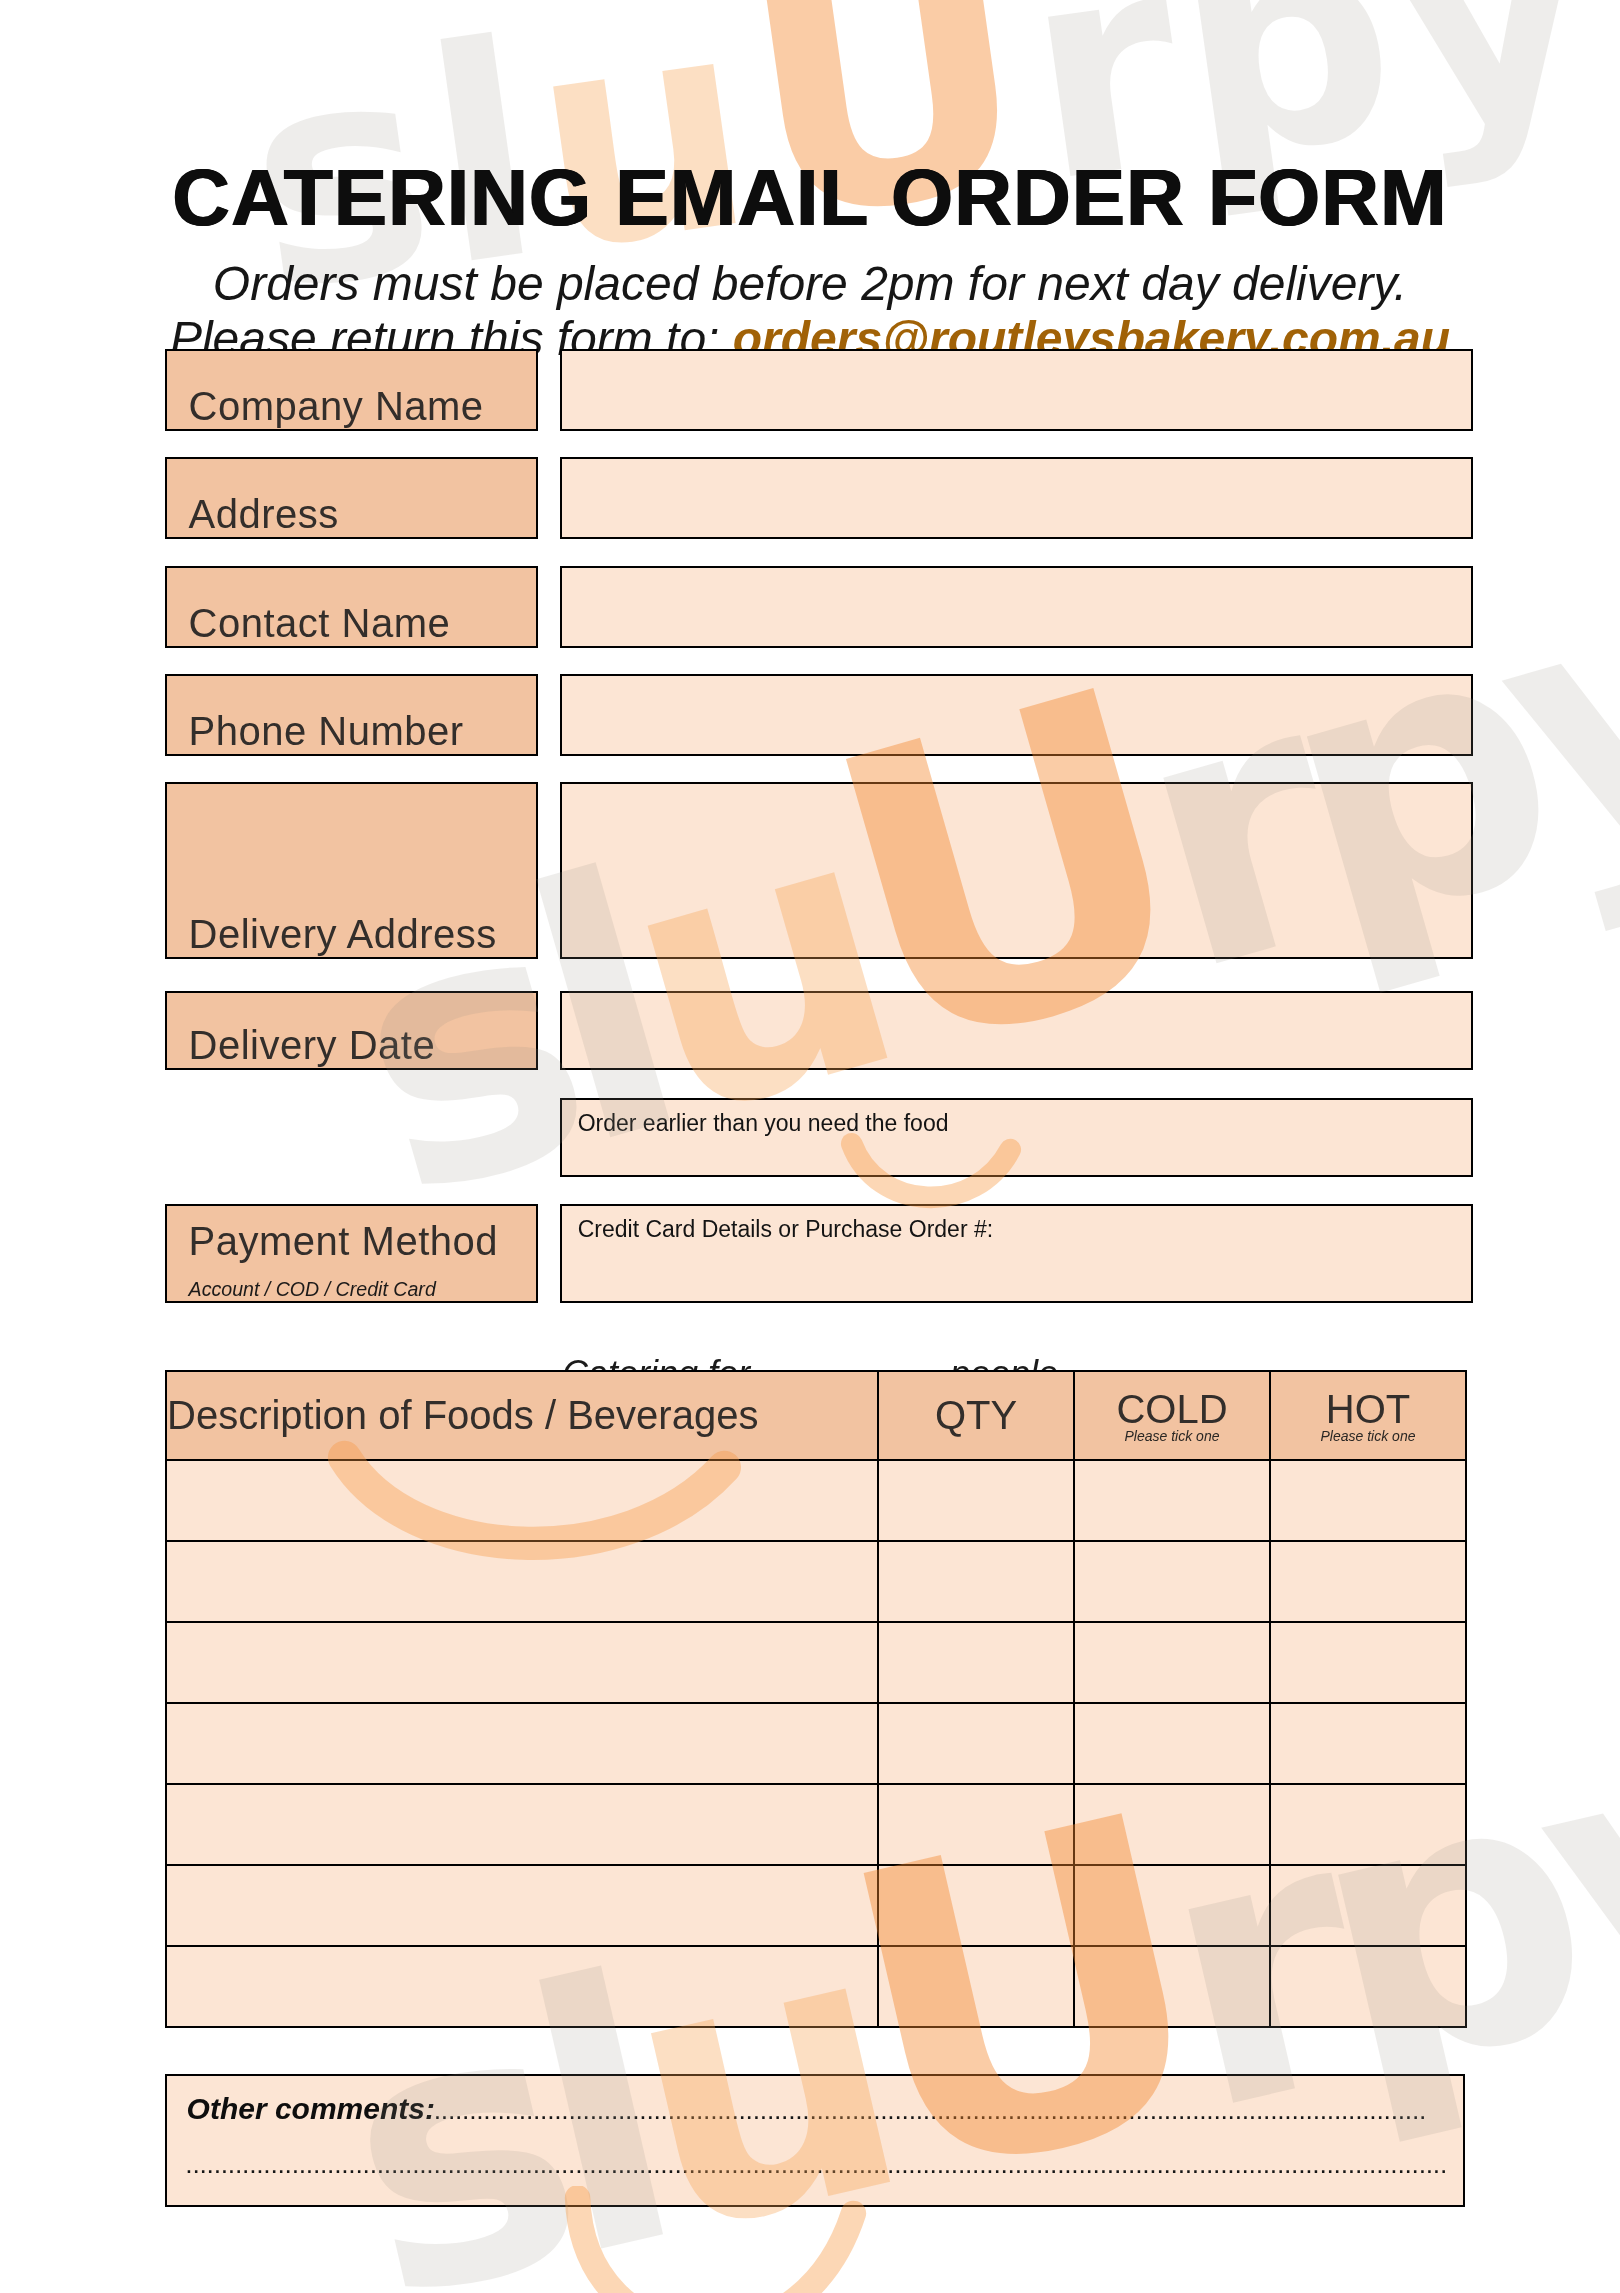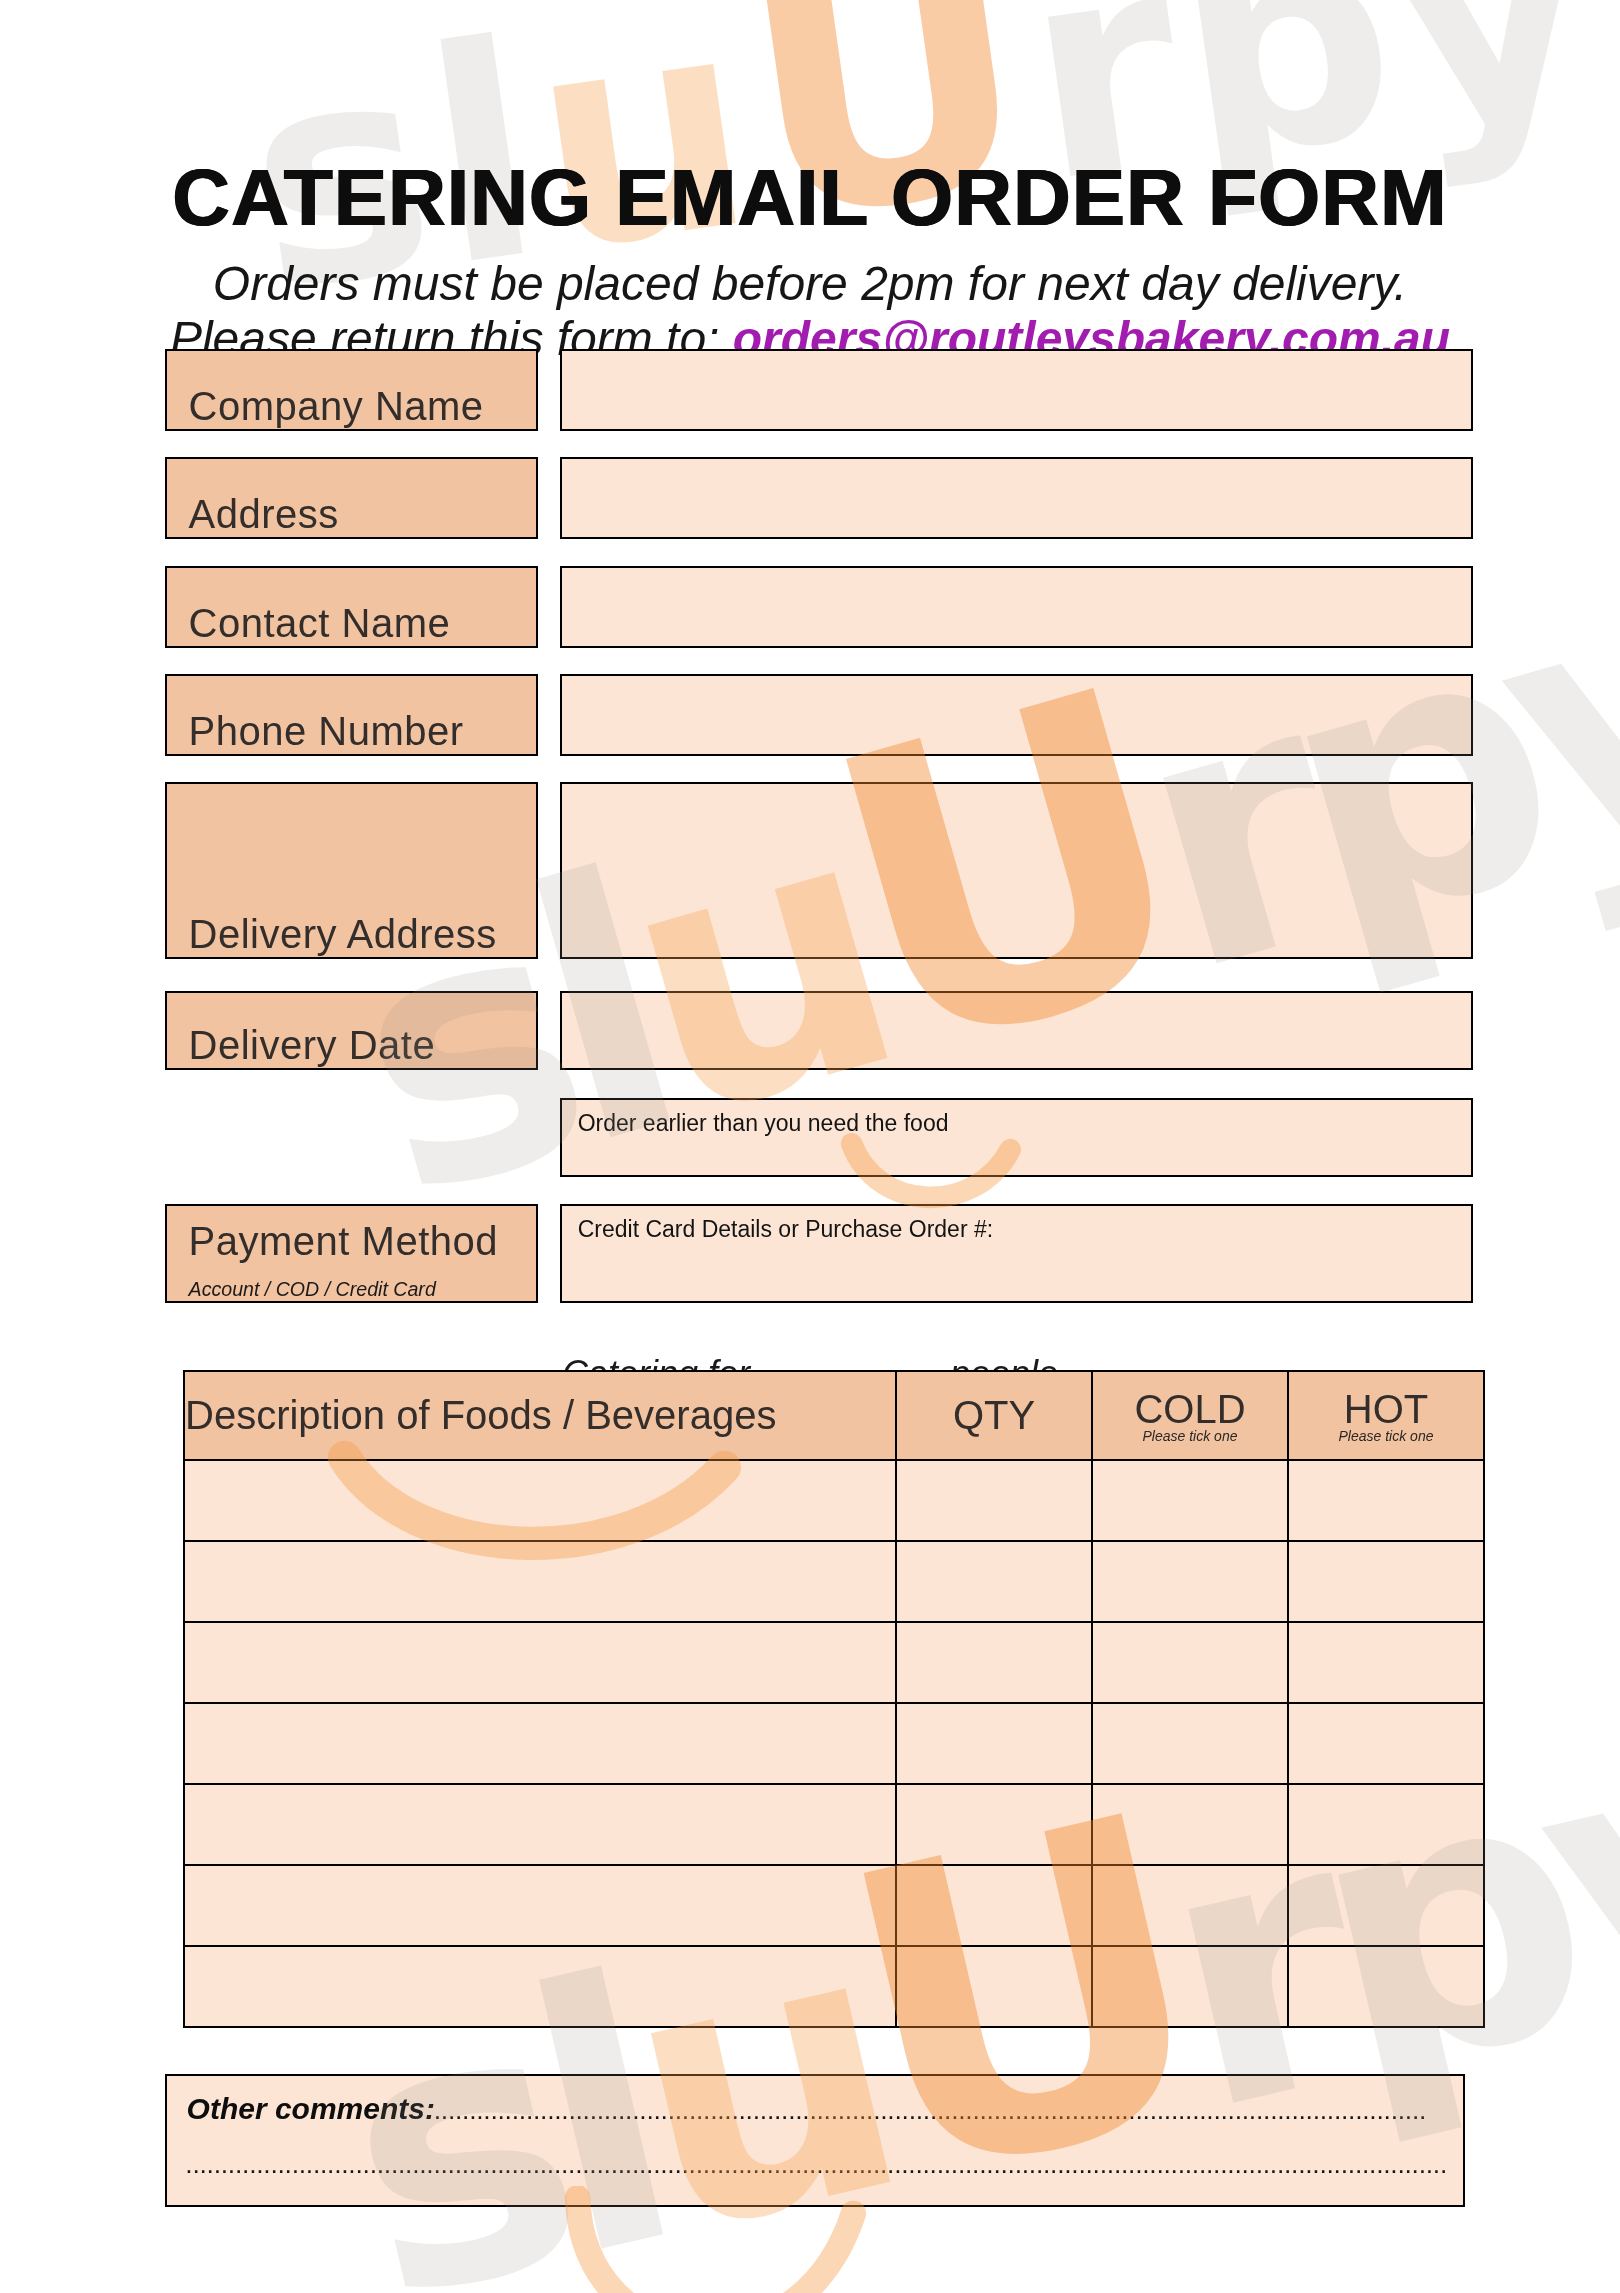--- a/index.html
+++ b/index.html
@@ -17,21 +17,21 @@
     text-shadow:0.8px 0 0 #0d0d0d, -0.8px 0 0 #0d0d0d;
     z-index:2; white-space:nowrap;
   }
   .sub {
     position:absolute; left:65px; width:1490px; text-align:center;
     font-style:italic; font-size:48px; color:#161616; z-index:2; white-space:nowrap;
   }
   .sub1 { top:208px; }
   .sub2 { top:263px; }
   .email {
-    color:#a21caf; font-weight:bold; font-style:italic;
+    color:#a16207; font-weight:bold; font-style:italic;
     text-decoration:underline; text-decoration-thickness:2.9px; text-underline-offset:5.9px;
     cursor:pointer;
   }
 
   
   .row { position:absolute; left:165px; width:1313px; z-index:2; }
   .r0 { top:349px;  height:82px; }
   .r1 { top:457px;  height:82px; }
   .r2 { top:566px;  height:82px; }
   .r3 { top:674px;  height:82px; }
@@ -56,21 +56,21 @@
   .input-note { font-size:23px; color:#141414; }
 
   
   .catering {
     position:absolute; top:1317px; left:65px; width:1490px; text-align:center;
     font-style:italic; font-size:36px; color:#1b1b1b; z-index:2;
   }
 
   
   .order-table {
-    position:absolute; top:1370px; left:183px; z-index:2;
+    position:absolute; top:1370px; left:165px; z-index:2;
     border-collapse:collapse; table-layout:fixed; background:#be185d;
   }
   .order-table col.c-desc { width:712px; }
   .order-table col.c-qty  { width:196px; }
   .order-table col.c-cold { width:196px; }
   .order-table col.c-hot  { width:196px; }
   .order-table th, .order-table td { border:2.9px solid #000; box-sizing:border-box; padding:0; }
   .order-table thead th { background:#f2c3a1; height:89px; font-weight:normal; vertical-align:middle; }
   .desc-th { text-align:left; padding-left:19.6px; font-size:40px; color:#332e2b; }
   .th-center { text-align:center; font-size:40px; color:#332e2b; }

